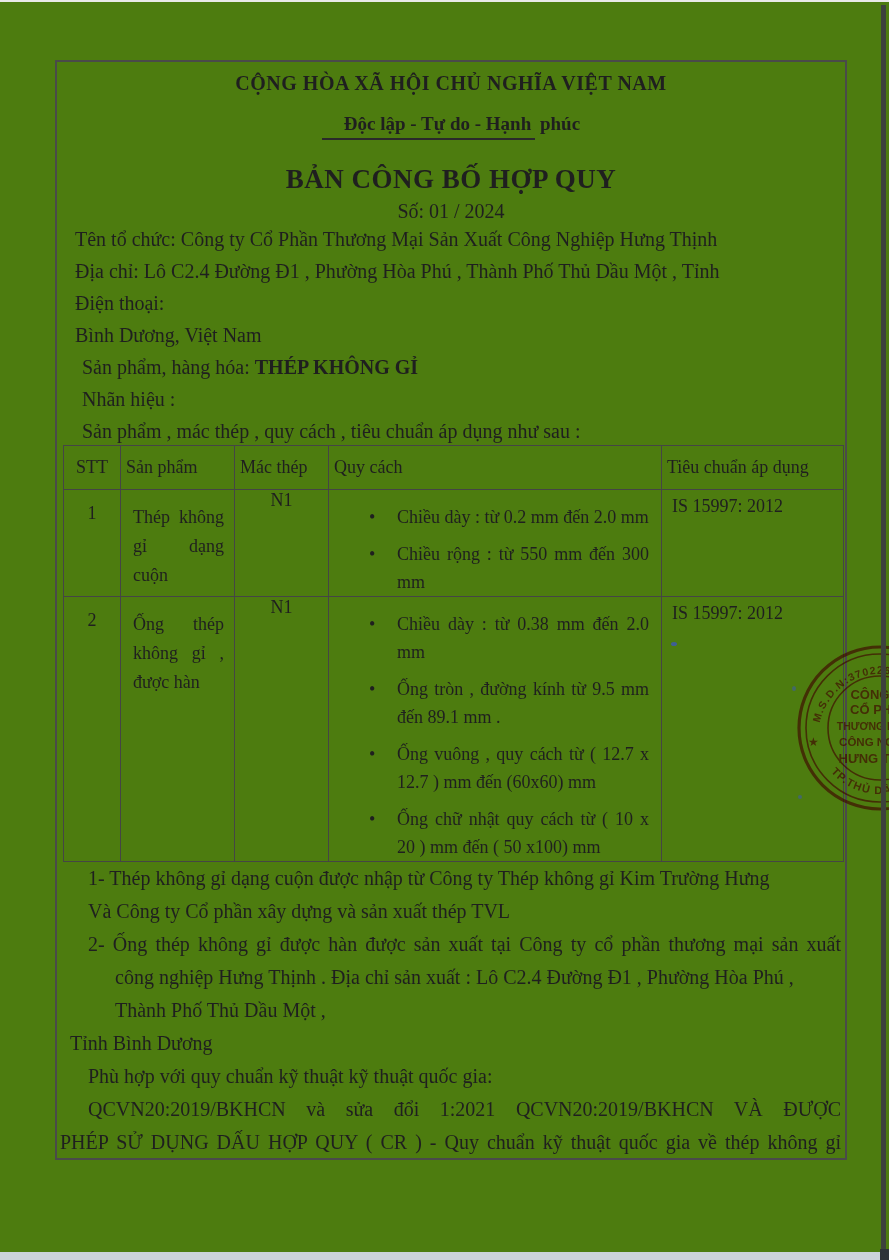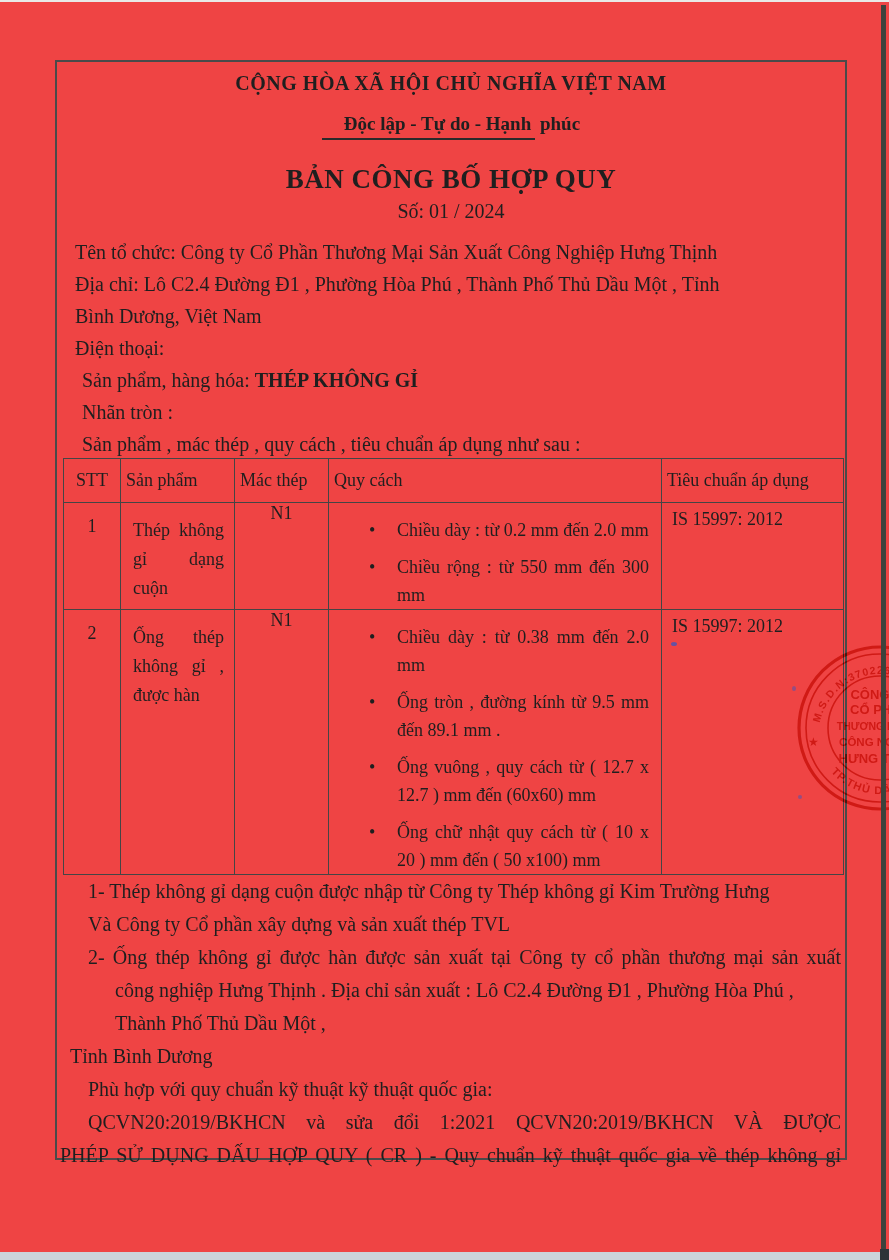--- a/index.html
+++ b/index.html
@@ -1,38 +1,38 @@
 <!DOCTYPE html>
 <html><head>
 <meta charset="utf-8">
 <style>
   * { margin:0; padding:0; box-sizing:border-box; }
   html,body { width:889px; height:1260px; }
   body { font-family:"Liberation Serif","DejaVu Serif",serif; color:#1f1f1f; background:#ffffff; }
-  .page { position:relative; width:889px; height:1260px; background:#ef4444; overflow:hidden; }
+  .page { position:relative; width:889px; height:1260px; background:#4d7c0f; overflow:hidden; }
 
   
   .top-strip    { position:absolute; left:0; top:0; width:889px; height:2px; background:#e9e9e7; }
   .right-strip  { position:absolute; left:881px; top:5px; width:5px; height:1248px; background:#3d423c; }
   .bottom-strip { position:absolute; left:0; top:1252px; width:889px; height:8px; background:#ccd3da; }
   .bottom-square{ position:absolute; left:880px; top:1249px; width:9px; height:11px; background:#2e3338; }
   .ink-speck    { position:absolute; border-radius:50%; background:#3a55c0; opacity:.75; }
 
   
   .doc-border { position:absolute; left:55px; top:60px; width:792px; height:1100px; border:2px solid #4a4a4a; }
 
   .c { text-align:center; }
   .national-line { margin-top:10px; font-size:20px; font-weight:bold; letter-spacing:.5px; }
   .motto { margin-top:16px; font-size:19px; font-weight:bold; line-height:26px; }
   .motto .u { display:inline-block; border-bottom:2px solid #2a2a2a; padding:0 4px 1px 22px; }
   .doc-title { margin-top:24px; font-size:27px; font-weight:bold; letter-spacing:.5px; }
   .doc-number { margin-top:5px; font-size:20px; }
 
   .para { font-size:20px; line-height:32px; margin-left:18px; margin-right:12px; }
-  .para.first { margin-top:13px; }
+  .para.first { }
   .para.indent { margin-left:25px; }
   .bold { font-weight:bold; }
 
   
   table.spec-table { border-collapse:collapse; table-layout:fixed; margin-left:6px; margin-top:-2px; width:780px; font-size:18px; }
   table.spec-table th, table.spec-table td { border:1.5px solid #454545; font-weight:normal; }
   .col-stt{width:57px;} .col-prod{width:114px;} .col-grade{width:94px;} .col-spec{width:333px;} .col-std{width:182px;}
   tr.tr-head{ height:44px; } tr.tr-r1{ height:93px; } tr.tr-r2{ height:238px; }
   th.h-stt { text-align:center; }
   th.h-txt { text-align:left; padding-left:5px; }
@@ -64,24 +64,24 @@
 
   <div class="doc-border">
     <div class="c national-line">CỘNG HÒA XÃ HỘI CHỦ NGHĨA VIỆT NAM</div>
     <div class="c motto"><span class="u">Độc lập - Tự do - Hạnh</span> <span>phúc</span></div>
 
     <div class="c doc-title">BẢN CÔNG BỐ HỢP QUY</div>
     <div class="c doc-number">Số: 01 / 2024</div>
 
     <div class="para first">Tên tổ chức: Công ty Cổ Phần Thương Mại Sản Xuất Công Nghiệp Hưng Thịnh</div>
     <div class="para">Địa chỉ: Lô C2.4 Đường Đ1 , Phường Hòa Phú , Thành Phố Thủ Dầu Một , Tỉnh</div>
+    <div class="para">Điện thoại:</div>
     <div class="para">Bình Dương, Việt Nam</div>
-    <div class="para">Điện thoại:</div>
     <div class="para indent"><span>Sản phẩm, hàng hóa: </span><span class="bold">THÉP KHÔNG GỈ</span></div>
-    <div class="para indent">Nhãn tròn :</div>
+    <div class="para indent">Nhãn hiệu :</div>
     <div class="para indent">Sản phẩm , mác thép , quy cách , tiêu chuẩn áp dụng như sau :</div>
 
     <table class="spec-table">
       <colgroup>
         <col class="col-stt">
           <col class="col-prod">
           <col class="col-grade">
           <col class="col-spec">
           <col class="col-std">
       </colgroup>

